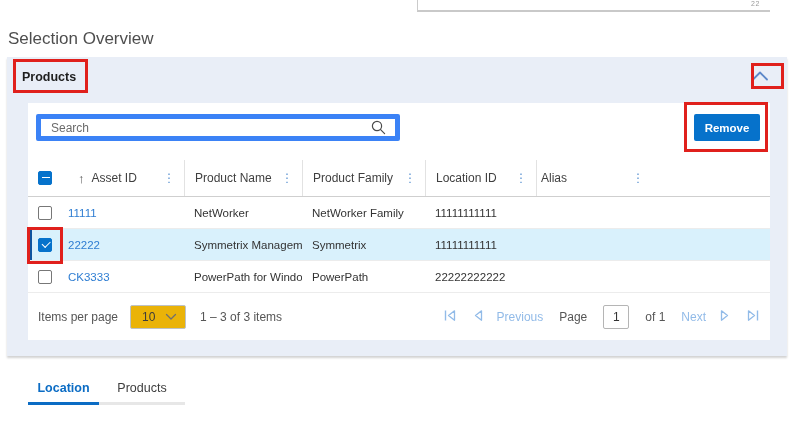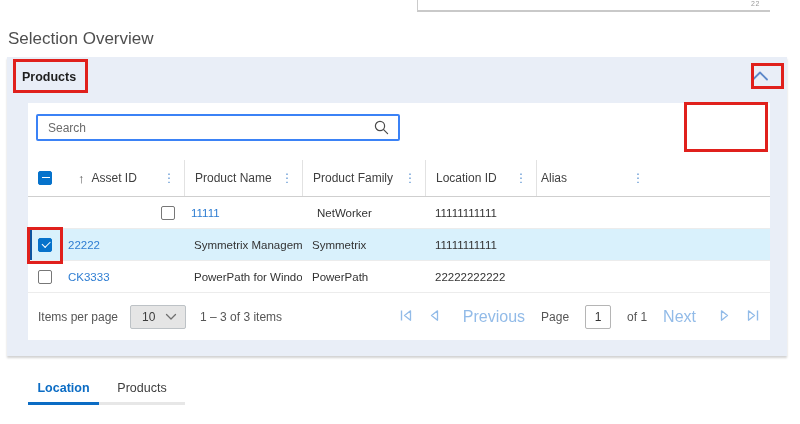--- a/index.html
+++ b/index.html
@@ -18,21 +18,21 @@
   .panel { position:absolute; left:7px; top:57px; width:780px; height:299px;
     background:#e9eef7; box-shadow:0 2px 2px rgba(0,0,0,.18); }
   .panel-title { position:absolute; left:15px; top:13px; font-size:12.5px; font-weight:700; color:#1e1e1e; }
   .collapse-btn { position:absolute; right:16px; top:11px; width:22px; height:18px;
     background:none; border:none; cursor:pointer; }
 
   .card { position:absolute; left:21px; top:46px; width:742px; height:237px; background:#fff; }
 
   
   .search-box { position:absolute; left:8px; top:11px; width:364px; height:27px;
-    border:2px solid #3b82f6; border-radius:2px; background:#fff; display:flex; align-items:center; }
+    border:5px solid #3b82f6; border-radius:2px; background:#fff; display:flex; align-items:center; }
   .search-box input { flex:1; border:none; outline:none; font-size:12px; color:#444;
     padding:0 6px 0 10px; background:transparent; font-family:"Liberation Sans", sans-serif; }
   .search-box input::placeholder { color:#6b6b6b; opacity:1; }
   .search-icon { margin-right:9px; display:flex; }
   .remove-btn { position:absolute; left:666px; top:11px; width:66px; height:27px;
     background:#0672CB; color:#fff; font-size:11.5px; font-weight:700; border:none;
     border-radius:2px; cursor:pointer; font-family:"Liberation Sans", sans-serif; }
 
   
   .table { position:absolute; left:0; top:57px; width:742px; }
@@ -64,27 +64,27 @@
   .checkbox.checked, .checkbox.indeterminate { background:#0672CB; border:1.5px solid #0672CB; }
   .checkbox.checked::after { content:""; position:absolute; left:2.5px; top:2.5px; width:7px; height:3.5px;
     border-left:1.8px solid #fff; border-bottom:1.8px solid #fff; transform:rotate(-45deg); }
   .checkbox.indeterminate::after { content:""; position:absolute; left:2.5px; top:4.6px; width:8px; height:1.8px; background:#fff; }
 
   
   .pager { position:absolute; left:0; top:190px; width:742px; height:47px;
     display:flex; align-items:center; justify-content:space-between; padding:0 10px; }
   .pager-left { display:flex; align-items:center; font-size:12px; color:#565656;justify-content:flex-end; }
   .per-page-select { margin-left:12px; width:56px; height:24px; border:1px solid #bdc2c6; border-radius:2px;
-    display:flex; align-items:center; cursor:pointer; background:#e5e5e5; }
+    display:flex; align-items:center; cursor:pointer; background:#eab308; }
   .per-page-select .val { padding-left:11px; color:#3c3c3c; flex:1; }
   .per-page-select svg { margin-right:8px; }
   .range-text { margin-left:14px; }
   .pager-right { display:flex; align-items:center; gap:16px; font-size:12px; }
-  .pg-btn { display:flex; align-items:center; gap:24px; background:none; border:none; cursor:default;
-    color:#92bbe8; font-size:16px; font-family:"Liberation Sans", sans-serif; }
+  .pg-btn { display:flex; align-items:center; gap:14px; background:none; border:none; cursor:default;
+    color:#92bbe8; font-size:12px; font-family:"Liberation Sans", sans-serif; }
   .pg-label { color:#565656; }
   .page-input { width:26px; height:24px; border:1px solid #b5b5b5; border-radius:2px;
     text-align:center; font-size:12px; color:#333; font-family:"Liberation Sans", sans-serif; }
 
   
   .tabs { position:absolute; left:28px; top:374px; display:flex; }
   .tab { height:31px; display:flex; align-items:center; justify-content:center;
     font-size:12.5px; border-bottom:3px solid #e7e7e7; cursor:pointer; }
   .tab.tab-location { width:71px; }
   .tab.tab-products { width:86px; }
@@ -123,20 +123,21 @@
       <div class="search-box">
         <input type="text" placeholder="Search" style="">
         <span class="search-icon">
           <svg width="15" height="15" viewBox="0 0 15 15">
               <circle cx="6" cy="6" r="4.6" fill="none" stroke="#4a4a4a" stroke-width="1.2"></circle>
               <line x1="9.6" y1="9.6" x2="13.6" y2="13.6" stroke="#4a4a4a" stroke-width="1.2" stroke-linecap="round"></line>
             </svg>
         </span>
       </div>
 
+      <button class="remove-btn">Remove</button>
 
       <div class="table">
         <div class="thead">
           <div class="th col-check">
             <span class="checkbox indeterminate"></span>
           </div>
           <div class="th col-asset no-divider">
             <span class="sort-arrow">↑</span>
             <span>Asset ID</span>
             <span class="kebab">⋮</span>
@@ -160,20 +161,21 @@
         </div>
 
         <div class="row">
           <div class="cell col-check">
               <span class="checkbox unchecked"></span>
             </div>
           <div class="cell col-asset">
               <span class="link">11111</span>
             </div>
           <div class="cell col-pname">NetWorker</div>
+          <div class="cell col-pfam">NetWorker Family</div>
           <div class="cell col-locid">11111111111</div>
           <div class="cell col-addr"></div>
           <div class="cell col-alias"></div>
         </div>
 
         <div class="row selected">
           <div class="cell col-check">
               <span class="checkbox checked"></span>
             </div>
           <div class="cell col-asset">

